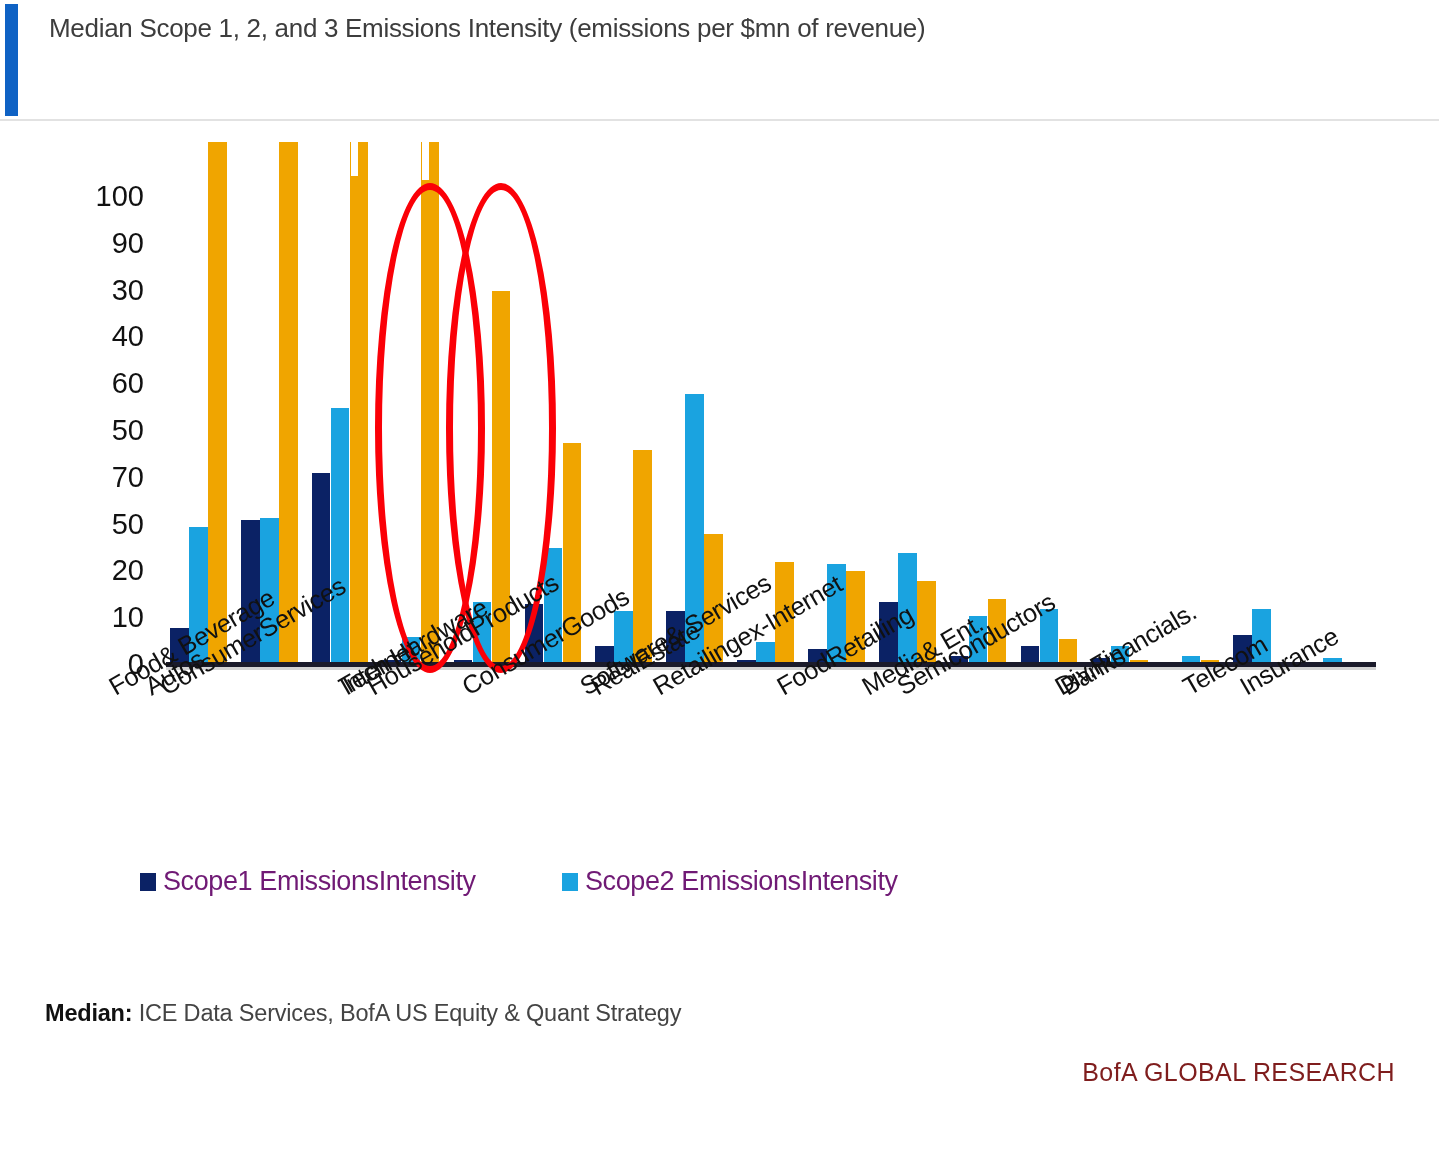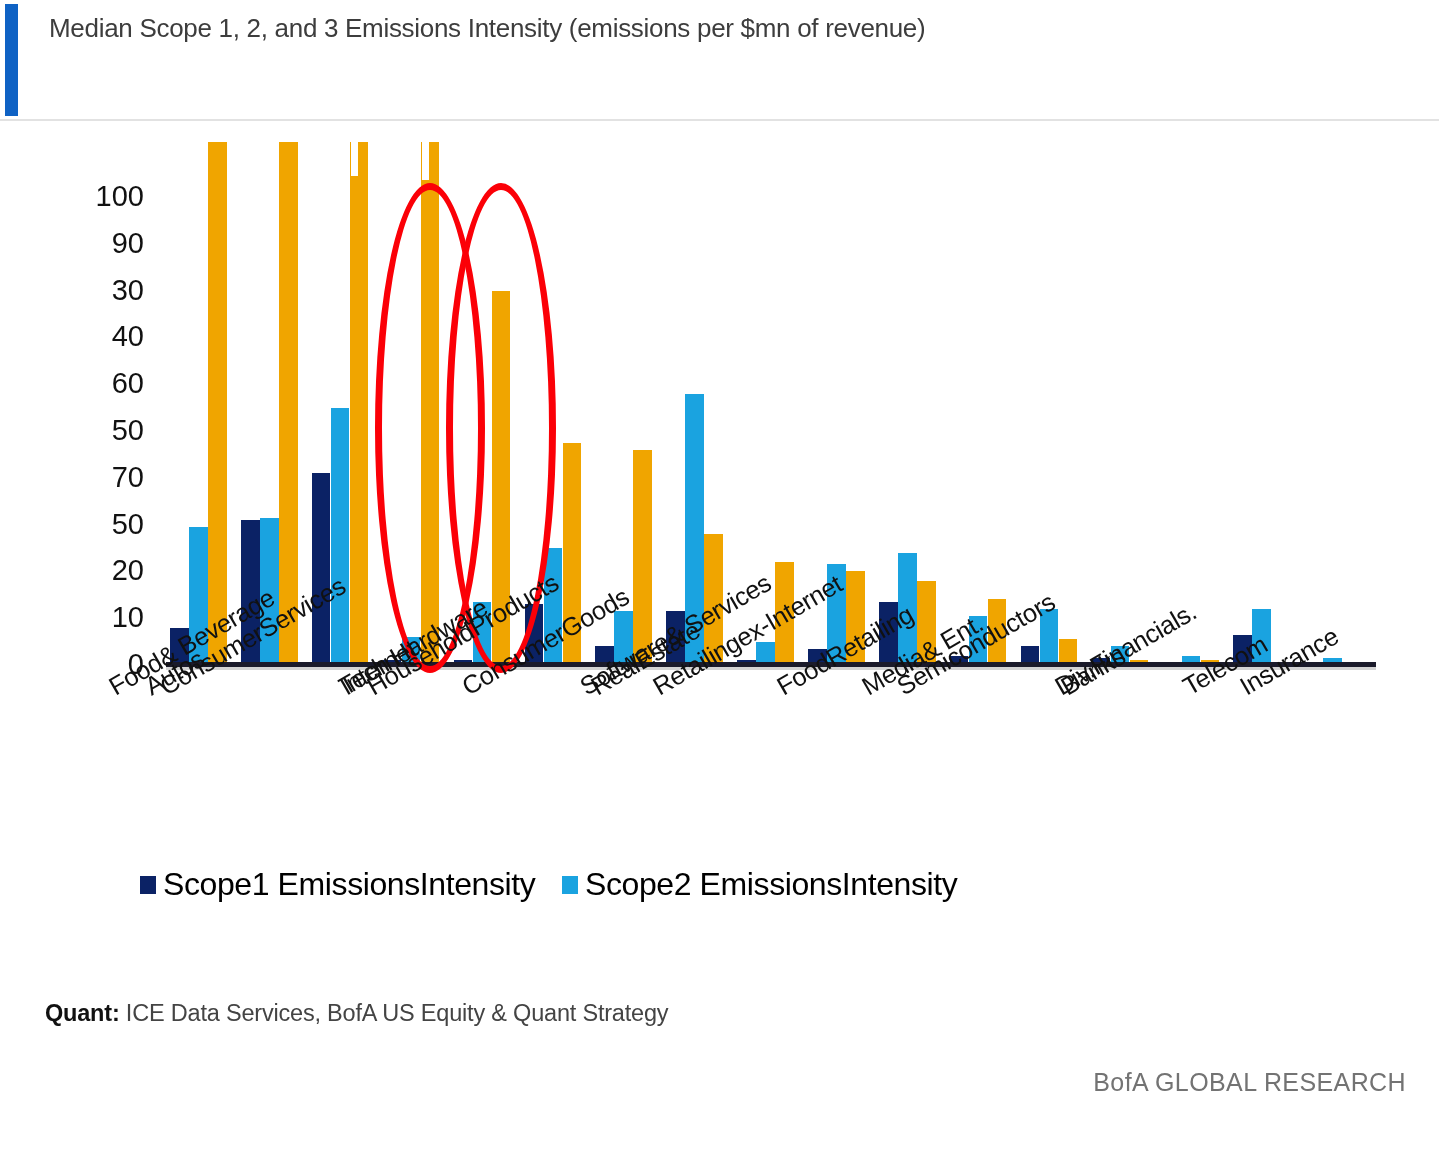--- a/index.html
+++ b/index.html
@@ -57,31 +57,31 @@
   #xlabels{position:absolute;left:0;top:668px;width:1439px;height:160px;}
   .xlab{
     position:absolute;white-space:nowrap;font-size:25.5px;color:#111;
     transform-origin:left top;transform:rotate(-30deg);letter-spacing:-0.4px;
   }
 
   
   #legend{position:absolute;left:0;top:866px;width:1439px;height:44px;}
   .leg{position:absolute;top:0;display:flex;align-items:center;}
   .swatch{width:16px;height:18px;margin-right:7px;display:inline-block;}
-  .leg-txt{font-size:32px;color:#000000;white-space:nowrap;letter-spacing:-0.4px;}
+  .leg-txt{font-size:27px;color:#701a75;white-space:nowrap;letter-spacing:-0.4px;}
 
   
   #source{
     position:absolute;left:45px;top:1000px;font-size:23.5px;color:#444;
     letter-spacing:-0.2px;white-space:nowrap;
   }
   #source b{color:#111;font-weight:bold;}
   #brand{
-    position:absolute;right:33px;top:1058px;font-size:25px;color:#737373;
-    letter-spacing:0.4px;white-space:nowrap;margin-top:10px;
+    position:absolute;right:44px;top:1058px;font-size:25px;color:#7f1d1d;
+    letter-spacing:0.4px;white-space:nowrap;
   }
 </style>
 </head>
 <body>
 
 <div class="accent-bar"></div>
 
 <div class="header">
   <div class="ex-sub">Median Scope 1, 2, and 3 Emissions Intensity (emissions per $mn of revenue)</div>
 </div>
@@ -221,15 +221,15 @@
       <span class="swatch" style="background: rgb(11, 34, 101);"></span>
       <span class="leg-txt">Scope1 EmissionsIntensity</span>
     </div>
     <div class="leg" style="left: 562px;">
       <span class="swatch" style="background: rgb(26, 163, 224);"></span>
       <span class="leg-txt">Scope2 EmissionsIntensity</span>
     </div>
   </div>
 
 <div id="source">
-  <b>Quant:</b><span> ICE Data Services, BofA US Equity &amp; Quant Strategy</span>
+  <b>Median:</b><span> ICE Data Services, BofA US Equity &amp; Quant Strategy</span>
 </div>
 <div id="brand">BofA GLOBAL RESEARCH</div>
 
 </body></html>

